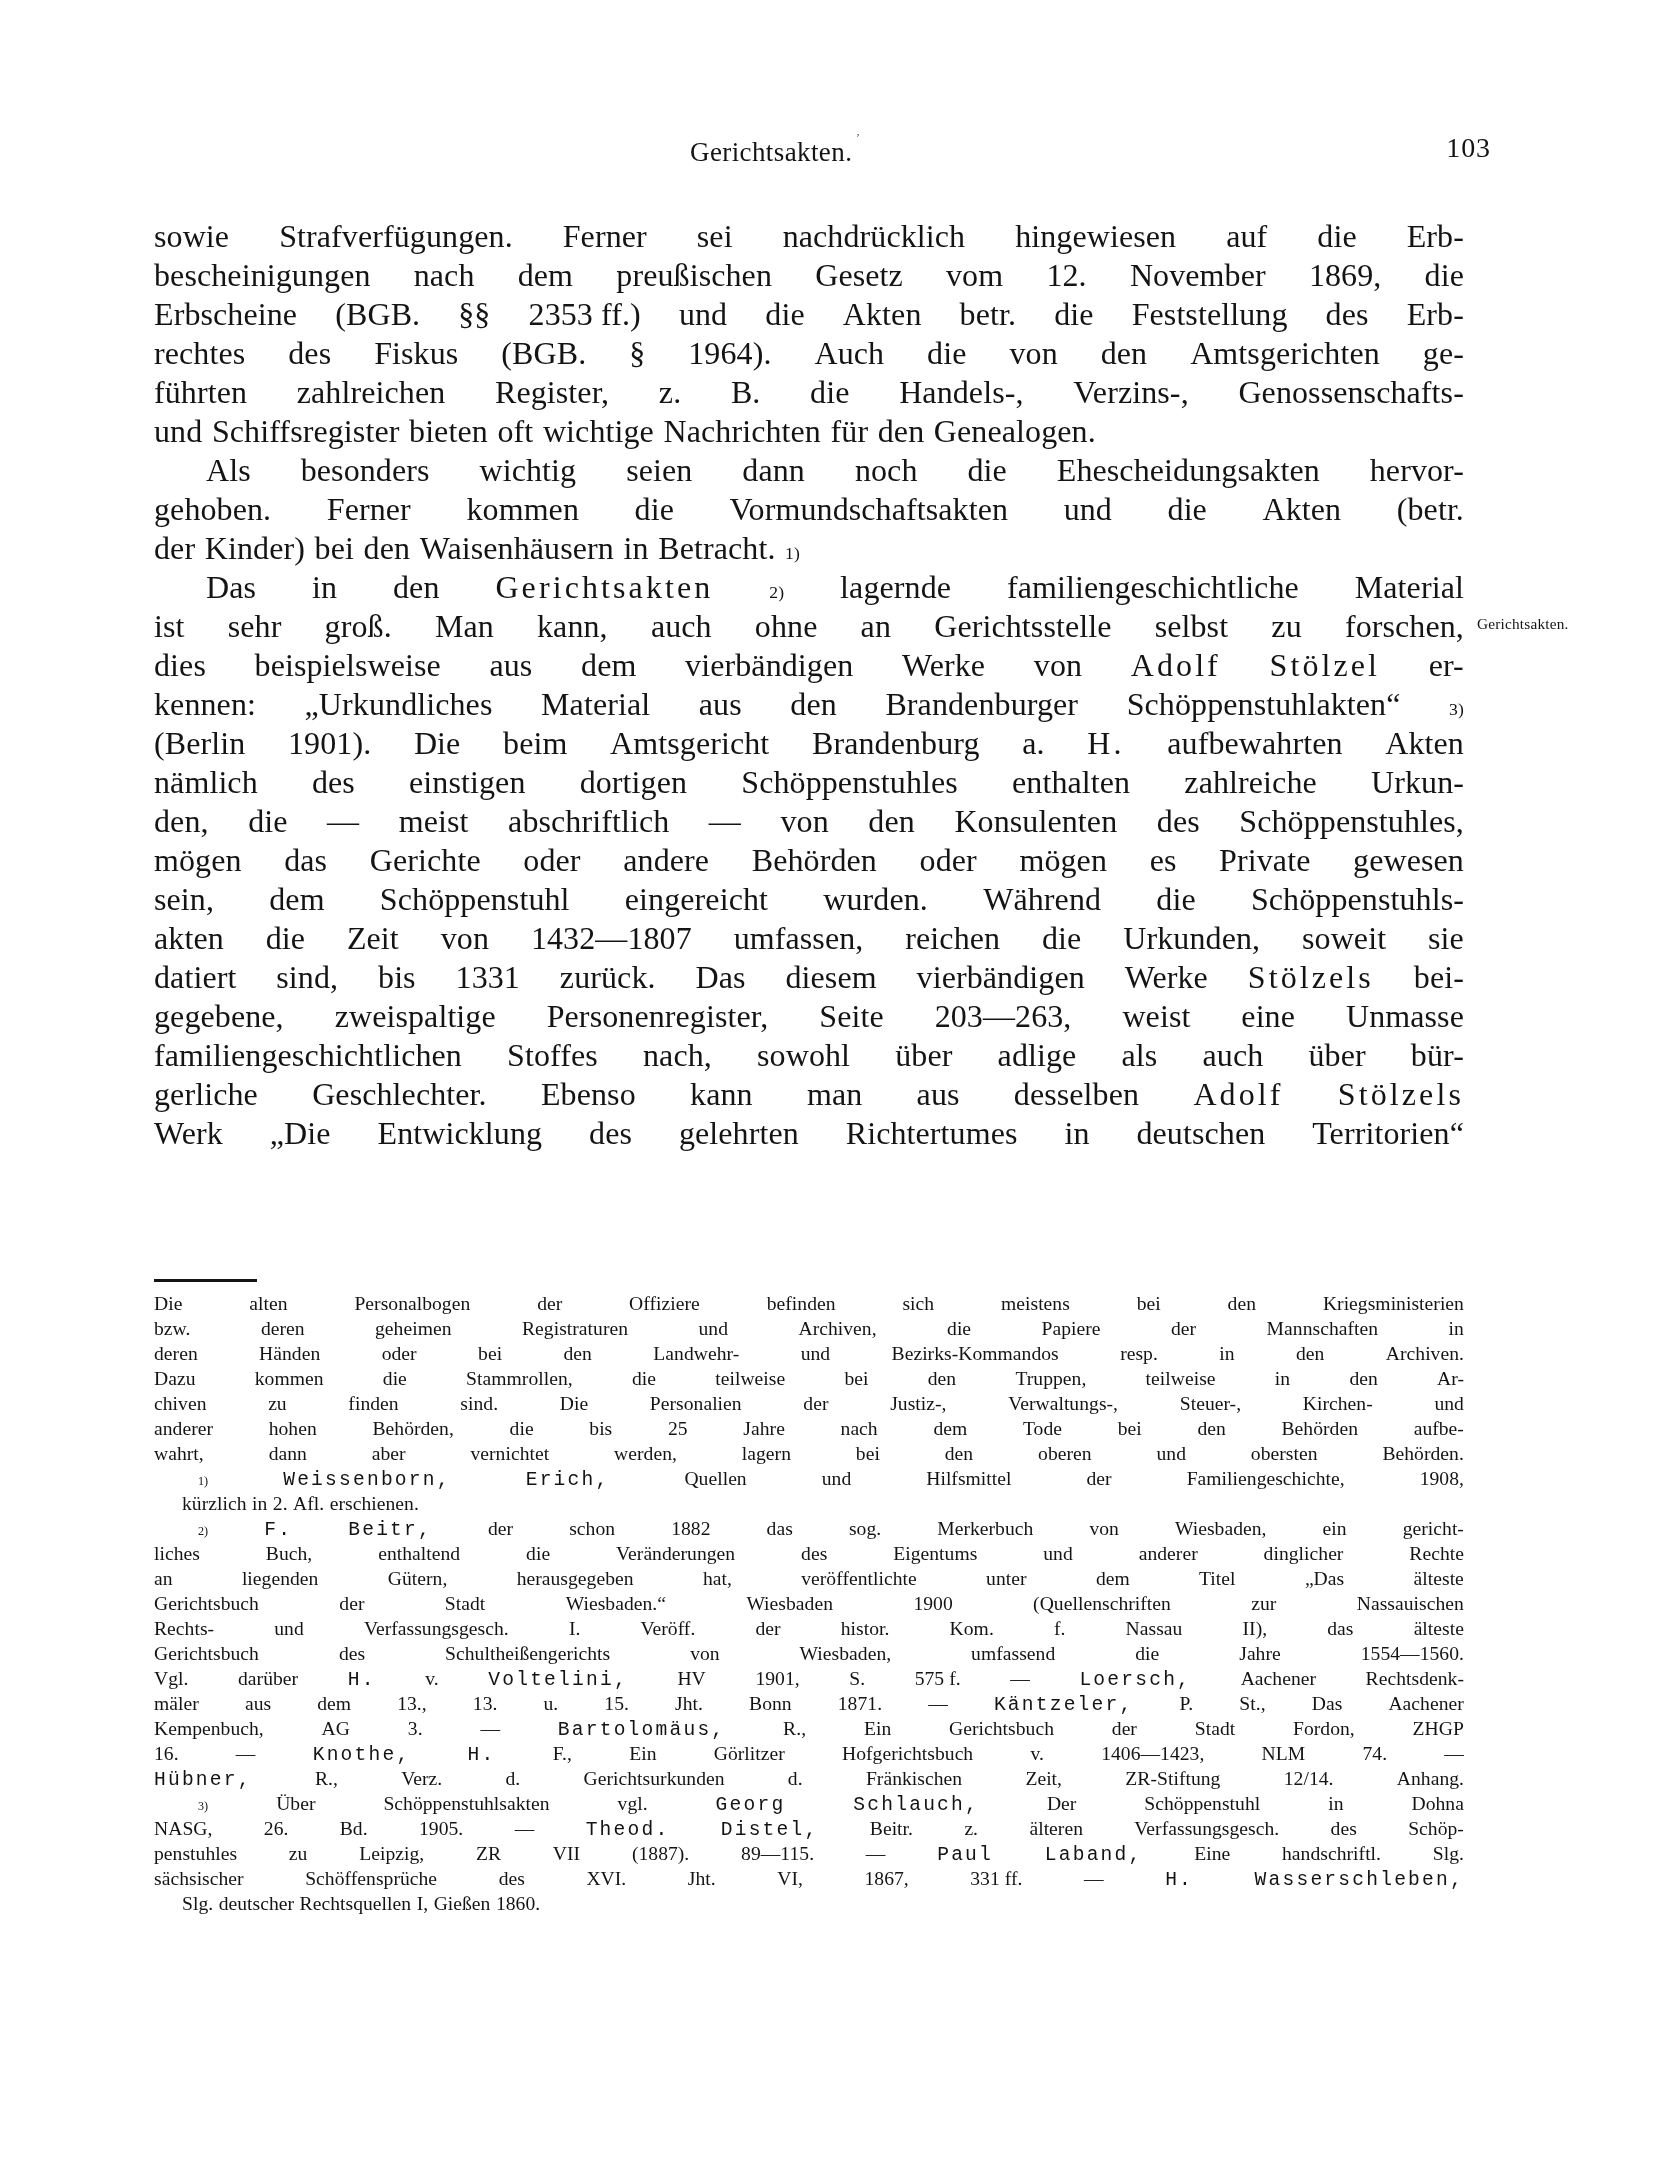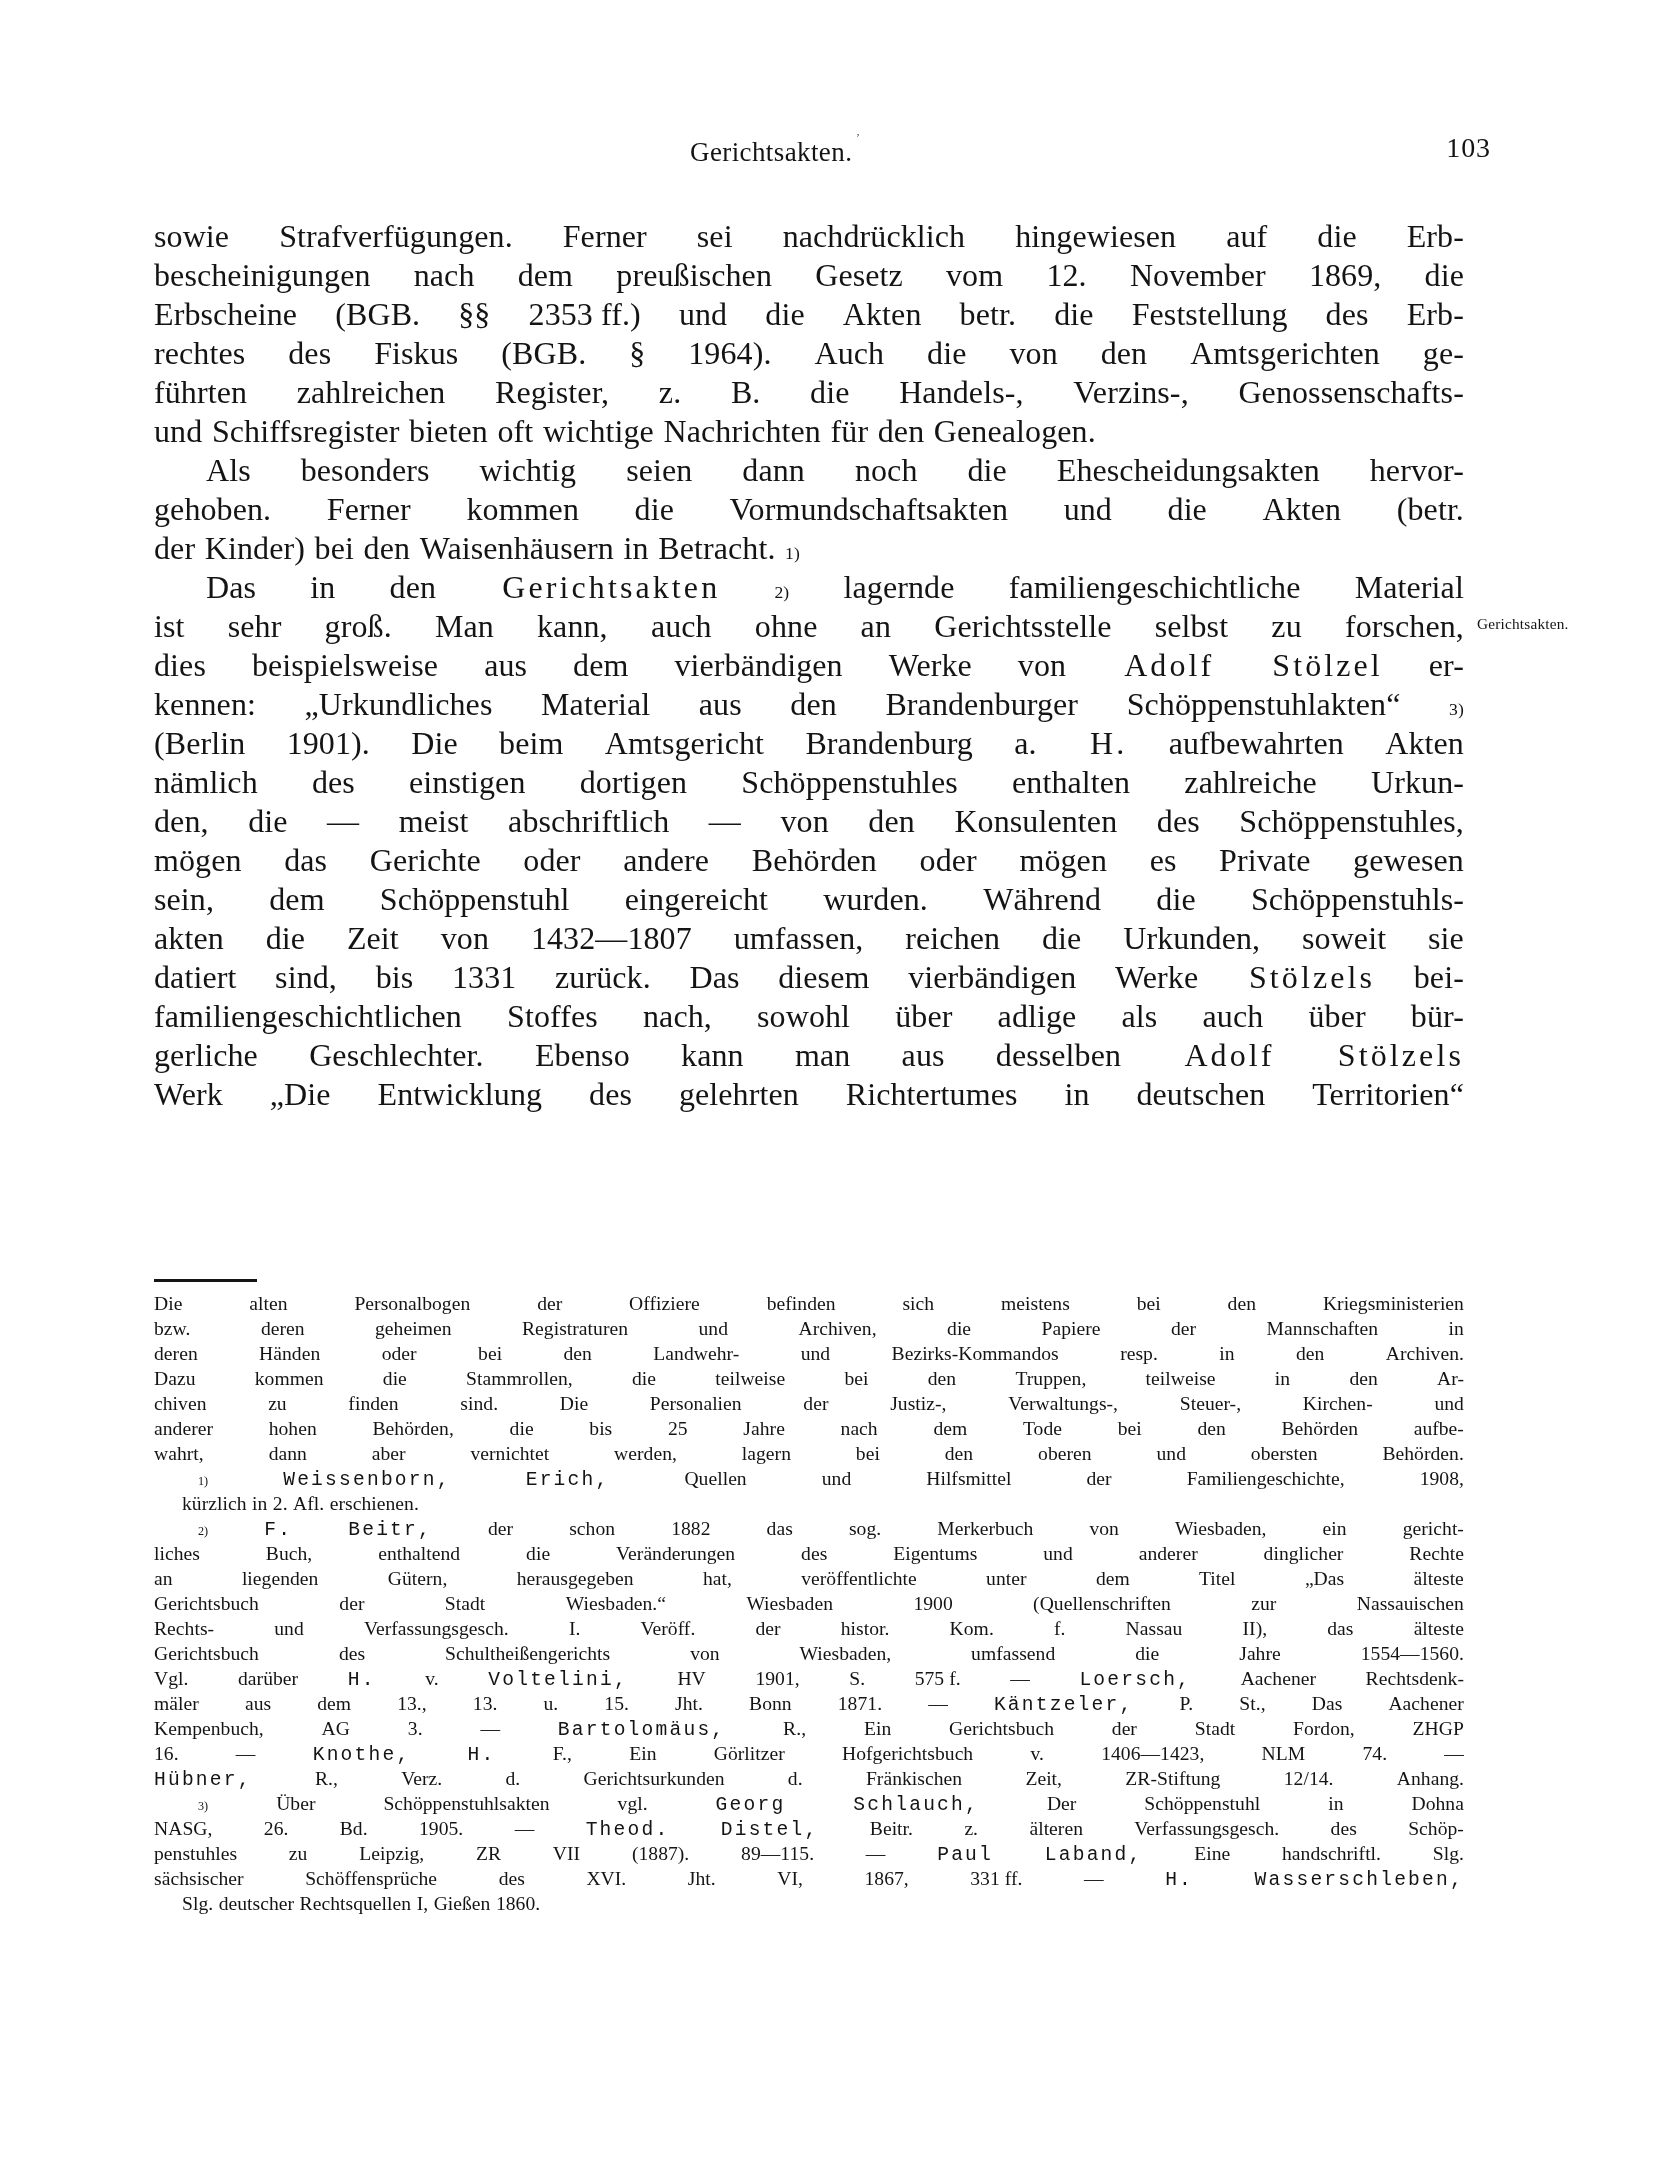--- a/index.html
+++ b/index.html
@@ -73,21 +73,21 @@
   
   .line.j {
     justify-content: space-between;
     width: 100%;
   }
   .line.last {
     justify-content: flex-start;
   }
   .line.last > span { margin-right: 0.30em; }
   .line.indent { padding-left: 52px; width: calc(100% - 52px); }
-  .sp { letter-spacing: 3.1px; margin-left: 12px; }
+  .sp { letter-spacing: 3.1px; }
   .sup {
     font-size: 0.55em;
     vertical-align: super;
     line-height: 0;
   }
 
   
   .margin-note {
     position: absolute;
     left: 1477px;
@@ -380,20 +380,30 @@
           <span>sind,</span>
           <span>bis</span>
           <span>1331</span>
           <span>zurück.</span>
           <span>Das</span>
           <span>diesem</span>
           <span>vierbändigen</span>
           <span>Werke</span>
           <span class="sp">Stölzels</span>
           <span>bei-</span>
+        </div>
+        <div class="line j">
+          <span>gegebene,</span>
+          <span>zweispaltige</span>
+          <span>Personenregister,</span>
+          <span>Seite</span>
+          <span>203—263,</span>
+          <span>weist</span>
+          <span>eine</span>
+          <span>Unmasse</span>
         </div>
         <div class="line j">
           <span>familiengeschichtlichen</span>
           <span>Stoffes</span>
           <span>nach,</span>
           <span>sowohl</span>
           <span>über</span>
           <span>adlige</span>
           <span>als</span>
           <span>auch</span>

